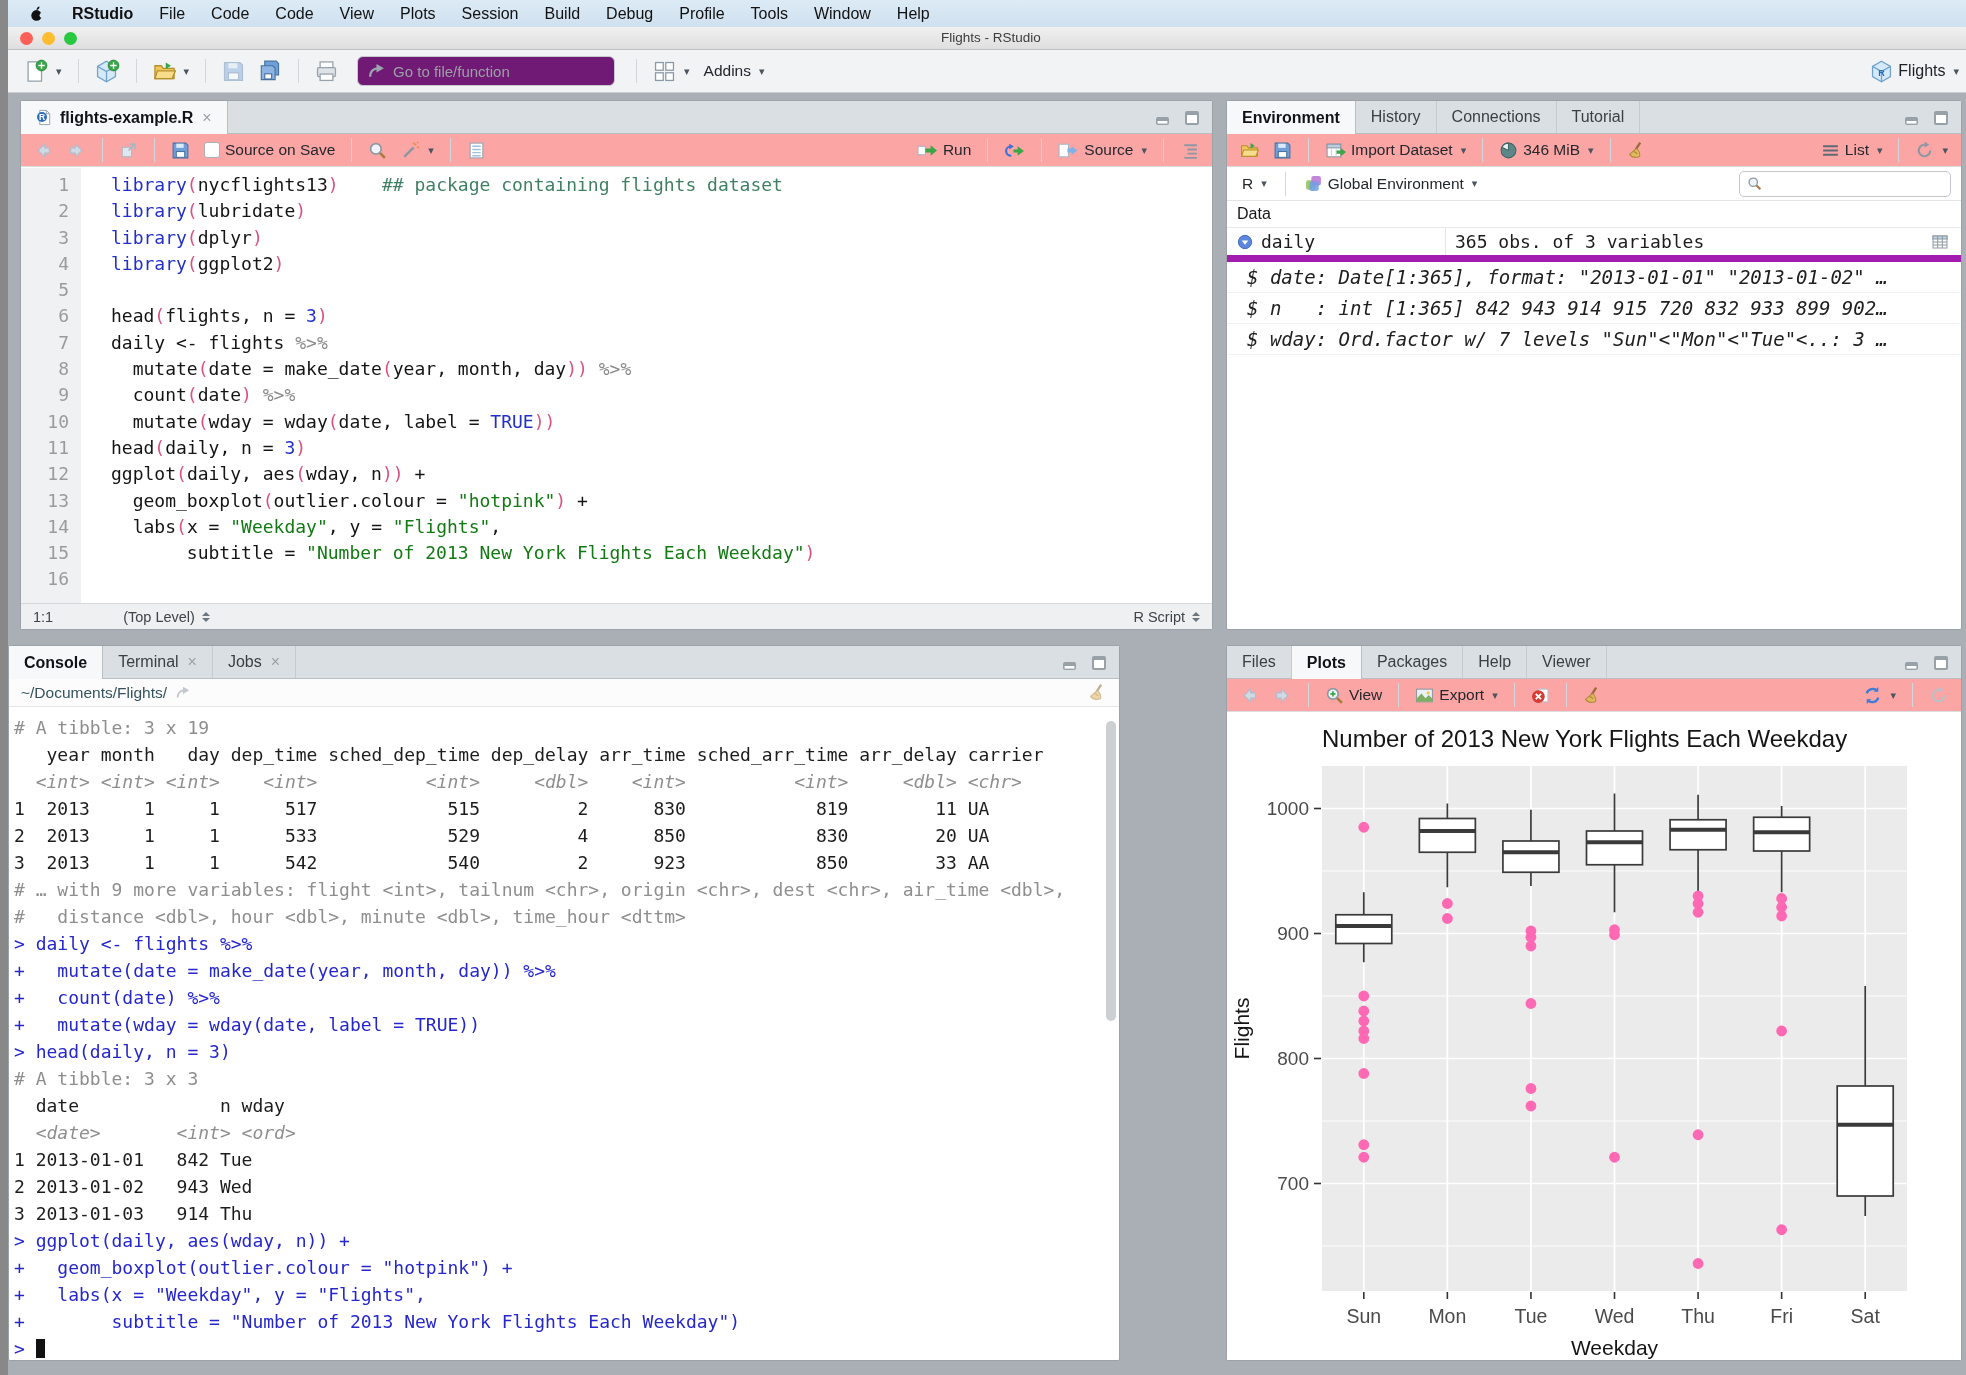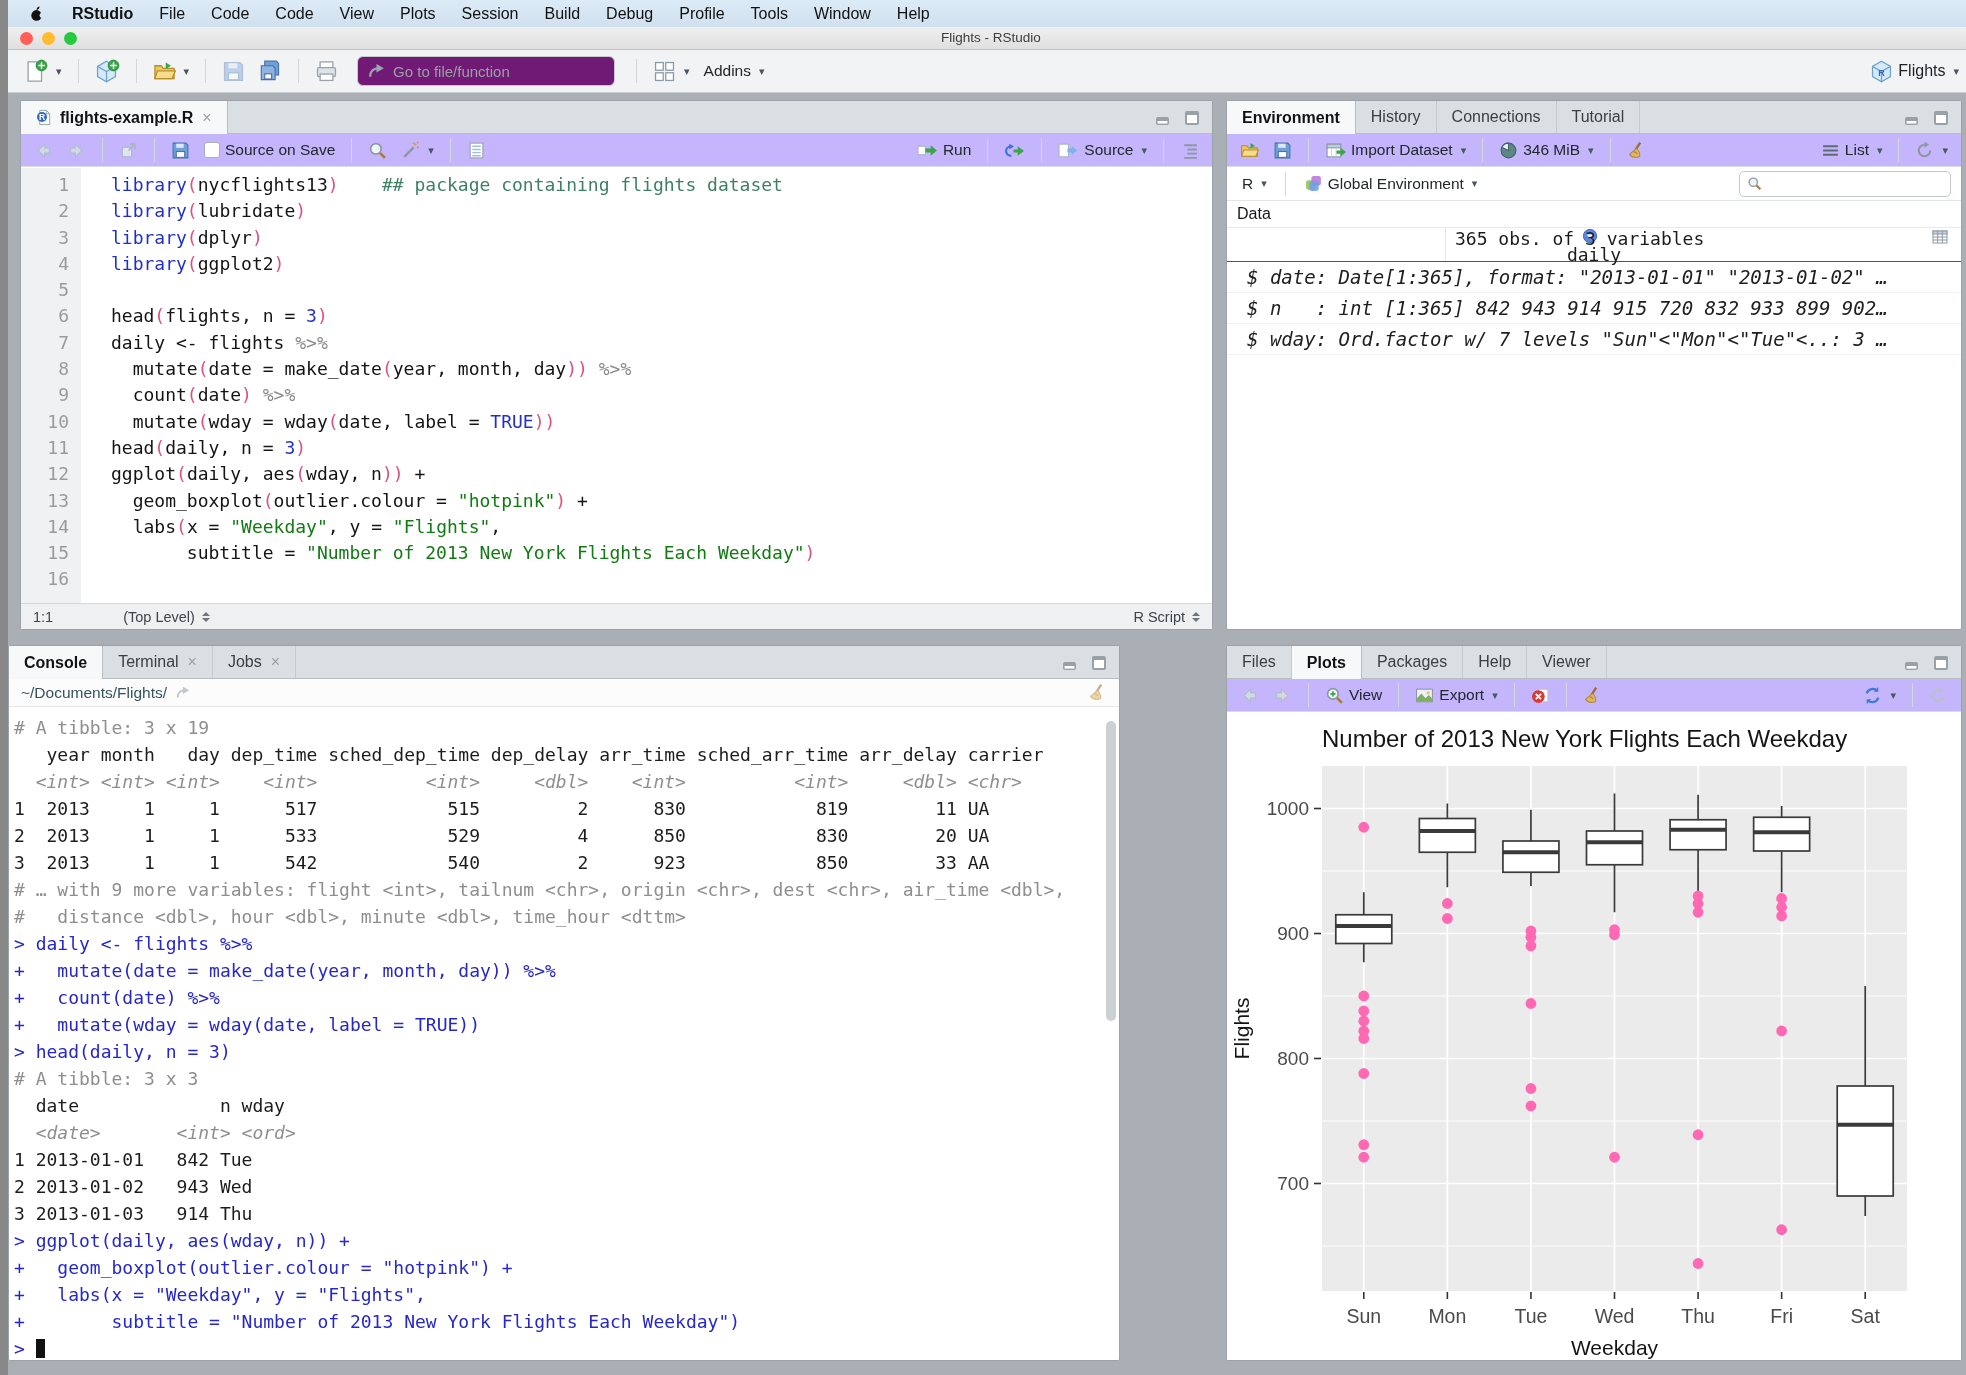--- a/index.html
+++ b/index.html
@@ -51,21 +51,21 @@
   .tabstrip { height:33px; background:#dadfe3; border-bottom:1px solid #b9bec3;
               display:flex; align-items:stretch; position:relative; }
   .tab { display:flex; align-items:center; gap:7px; padding:0 15px;
          font-size:16px; color:#3a3f44; border-right:1px solid #c6cbd0; }
   .tab.active { background:#f7f8f9; font-weight:bold; color:#111417;
                 margin-bottom:-1px; border-right:1px solid #b9bec3; }
   .tab .close { color:#9aa2a9; font-size:16px; font-weight:normal; margin-left:2px; }
   .winbtns { position:absolute; right:12px; top:9px; display:flex; gap:9px; align-items:flex-end; }
   .winbtns svg { display:block; }
 
-  .ptoolbar { height:33px; background:#c4b5fd; border-bottom:1px solid #dadde0;
+  .ptoolbar { height:33px; background:#fca5a5; border-bottom:1px solid #dadde0;
               display:flex; align-items:center; padding:0 8px; gap:4px;
               font-size:15.5px; color:#24282c; }
 
   
   .editor { position:absolute; top:67px; bottom:26px; left:0; right:0; display:flex;
             font-family:"DejaVu Sans Mono", monospace; font-size:18px; line-height:26.3px;
             background:#fff; overflow:hidden; }
   .gutter { width:60px; background:#f0f1f3; color:#9b9b9b; text-align:right;
             padding:4px 12px 0 0; flex:none; }
   .code-area { padding:4px 0 0 30px; white-space:pre; }
@@ -95,22 +95,22 @@
                  background:#cdd0d3; border-radius:5px; }
 
   
   .env-row2 { height:34px; display:flex; align-items:center; gap:6px; padding:0 10px;
               border-bottom:1px solid #e2e5e8; font-size:15.5px; color:#24282c; background:#fff; }
   .searchbox { display:flex; align-items:center; gap:6px; width:212px; height:26px;
                border:1px solid #c3c7cb; border-radius:5px; background:#fff; padding:0 7px; }
   .env-section { height:27px; display:flex; align-items:center; padding:0 10px;
                  font-size:16px; color:#15171a; border-bottom:1px solid #e7eaec; }
   .env-obj { height:34px; display:flex; align-items:center; padding:0 10px;
-             border-bottom:1px solid #a21caf; font-family:"DejaVu Sans Mono", monospace;
-             font-size:18px; color:#1c1c1c; position:relative;flex-direction:column; }
+             border-bottom:7px solid #a21caf; font-family:"DejaVu Sans Mono", monospace;
+             font-size:18px; color:#1c1c1c; position:relative; }
   .env-obj .desc { position:absolute; left:228px; }
   .env-obj .objdivider { position:absolute; left:218px; top:0; bottom:0; width:1px; background:#e4e7ea; }
   .env-obj .gridic { position:absolute; right:12px; }
   .env-field { height:31px; display:flex; align-items:center; padding-left:20px;
                border-bottom:1px solid #f0f1f3; font-family:"DejaVu Sans Mono", monospace;
                font-size:19px; color:#202020; white-space:pre;font-style:italic; }
 
   
   .plotarea { position:absolute; top:67px; bottom:0; left:0; right:0; background:#fff; }
   #plot-svg text { font-family:"Liberation Sans", sans-serif; }

